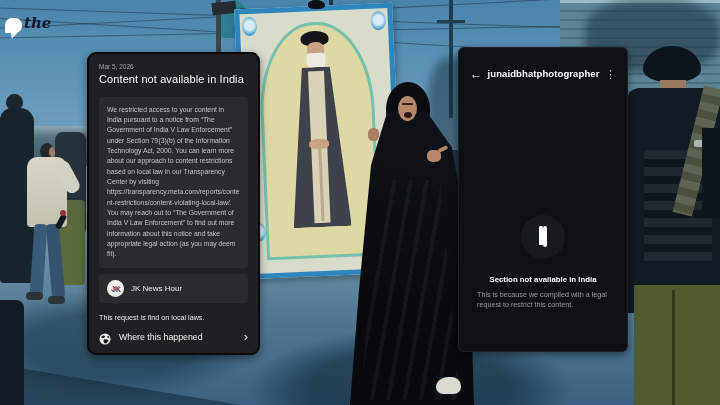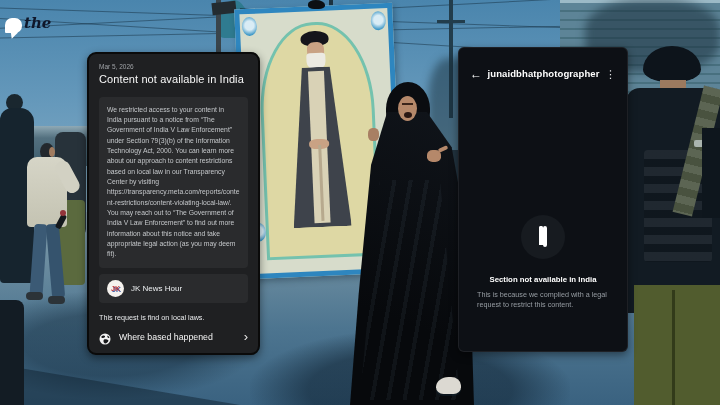--- a/index.html
+++ b/index.html
@@ -226,21 +226,21 @@
     <div class="lc-footer">This request is find on local laws.</div>
     <div class="lc-action">
       <span class="lc-globe">
         <svg width="12" height="12" viewBox="0 0 12 12">
             <circle cx="6" cy="6" r="5.5" fill="#f2f2f2"></circle>
             <path d="M2 4 C3 2.5 5 2 6 3 C6.5 4 5 5 4 5 C3 5 2.5 4.5 2 4 Z" fill="#17181a"></path>
             <path d="M5 6.5 C6.5 6 8.5 6.5 9.5 7.5 C9 9.5 7 10.8 5.5 10.3 C4.5 9.5 4 7.5 5 6.5 Z" fill="#17181a"></path>
             <path d="M8.5 2.5 C9.5 3 10.3 4 10.4 5 C9.6 5.2 8.6 4.6 8.3 3.7 Z" fill="#17181a"></path>
           </svg>
       </span>
-      <span class="lc-action-label">Where based happened</span>
+      <span class="lc-action-label">Where this happened</span>
       <span class="lc-chevron">›</span>
     </div>
   </div>
 
   <div class="abs card-right">
     <div class="rc-header">
       <span class="rc-back">←</span>
       <span class="rc-username">junaidbhatphotographer</span>
       <span class="rc-kebab">⋮</span>
     </div>

